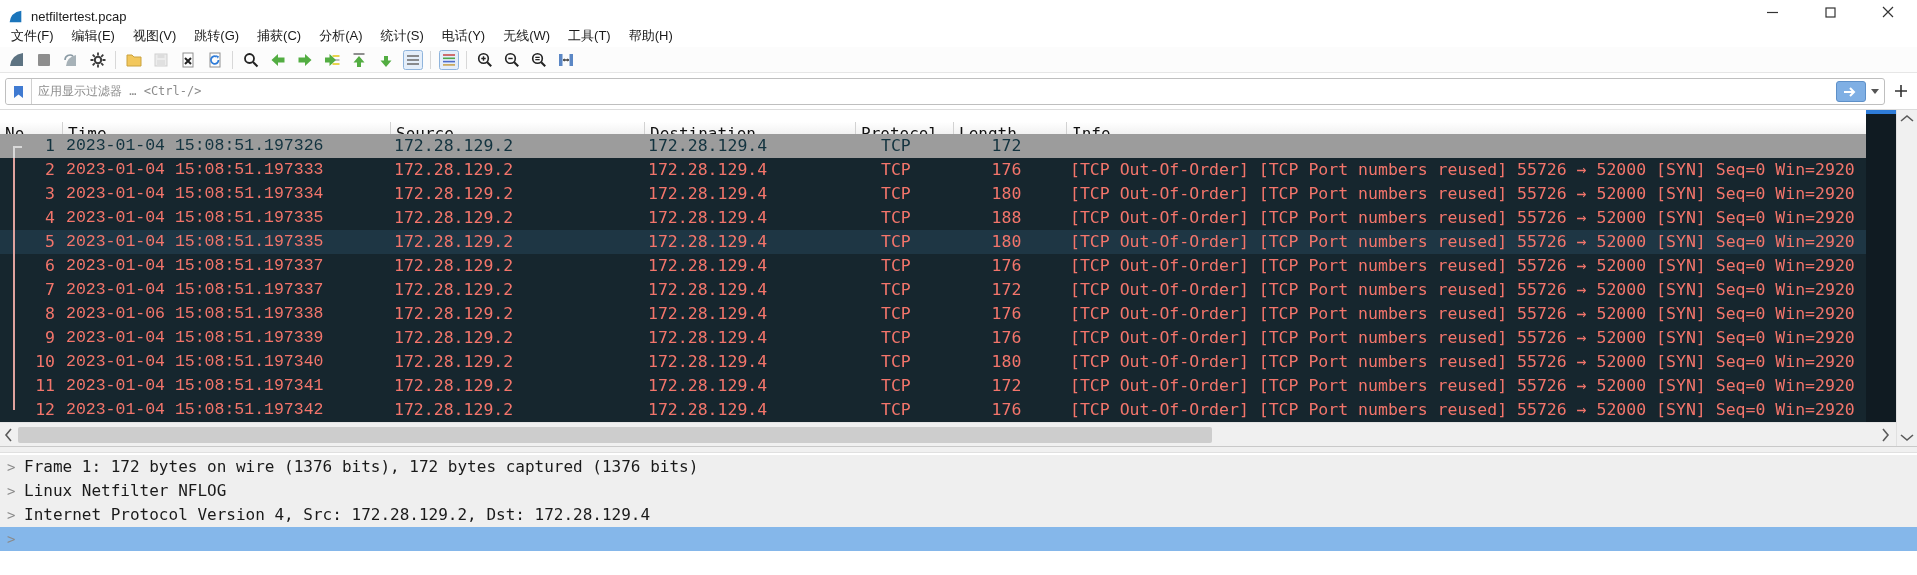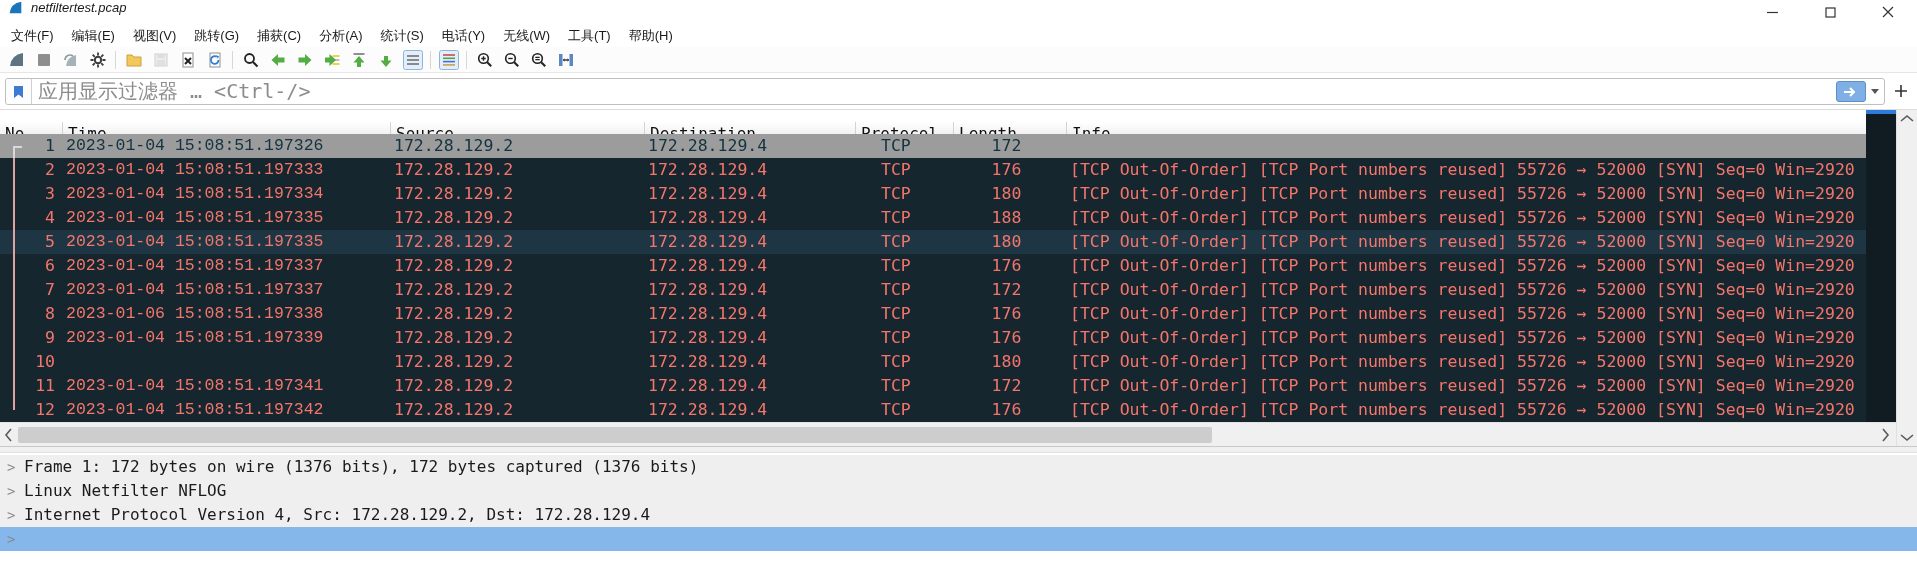--- a/index.html
+++ b/index.html
@@ -3,21 +3,21 @@
 <meta charset="utf-8">
 <style>
   * { margin:0; padding:0; box-sizing:border-box; }
   body { background:#fff; }
   .window { position:relative; width:1917px; height:575px; background:#fff; overflow:hidden;
             font-family:"Liberation Sans","DejaVu Sans",sans-serif; color:#1a1a1a; }
   .mono { font-family:"DejaVu Sans Mono",monospace; }
 
   
   .titlebar { position:absolute; top:0; left:0; width:100%; height:24px; background:#ffffff;
-              display:flex; align-items:flex-start; padding-left:8px; font-size:13px;font-style:italic; }
+              display:flex; align-items:flex-end; padding-left:8px; font-size:13px; }
   .titlebar .title { margin-left:8px; }
   .win-controls { position:absolute; right:0; top:0; height:24px; display:flex; }
   .win-btn { width:58px; height:24px; display:flex; align-items:center; justify-content:center; }
 
   
   .menubar { position:absolute; top:24px; left:0; width:100%; height:23px; background:#ffffff;
              display:flex; align-items:center; padding-left:2px; font-size:13px; }
   .menu-item { padding:3px 9px; }
 
   
@@ -25,21 +25,21 @@
              border-bottom:1px solid #e6e6e6; display:flex; align-items:center; padding-left:3px; }
   .tbi { width:27px; height:24px; display:flex; align-items:center; justify-content:center; }
   .tsep { width:1px; height:18px; background:#d8d8d8; margin:0 4px; }
 
   
   .filterbar { position:absolute; top:73px; left:0; width:100%; height:36px; background:#ffffff; }
   .filter-input { position:absolute; left:5px; top:5px; right:32px; height:27px; background:#fff;
                   border:1px solid #bfbfbf; border-radius:3px; display:flex; align-items:center; }
   .bookmark-box { width:26px; height:25px; border-right:1px solid #d0d0d0; display:flex; align-items:center;
                   justify-content:center; background:#fdfdfd; border-radius:3px 0 0 3px; }
-  .filter-ph { margin-left:6px; font-size:20px; color:#8c8c8c; }
+  .filter-ph { margin-left:6px; font-size:12px; color:#8c8c8c; }
   .filter-right { margin-left:auto; display:flex; align-items:center; }
   .apply-btn { width:30px; height:21px; background:#7fafe4; border:1px solid #5e90c8; border-radius:3px;
                display:flex; align-items:center; justify-content:center; }
   .caret-btn { width:18px; height:21px; display:flex; align-items:center; justify-content:center; }
   .caret { width:0; height:0; border-left:4px solid transparent; border-right:4px solid transparent;
            border-top:5px solid #555; }
   .plus-btn { position:absolute; right:6px; top:8px; width:20px; height:20px; display:flex;
               align-items:center; justify-content:center; }
 
   
@@ -384,20 +384,21 @@
     <div class="pc c-no">9</div>
     <div class="pc c-time">2023-01-04 15:08:51.197339</div>
     <div class="pc c-src">172.28.129.2</div>
     <div class="pc c-dst">172.28.129.4</div>
     <div class="pc c-proto">TCP</div>
     <div class="pc c-len">176</div>
     <div class="pc c-info">[TCP Out-Of-Order] [TCP Port numbers reused] 55726 → 52000 [SYN] Seq=0 Win=2920</div>
   </div>
         <div class="prow">
     <div class="pc c-no">10</div>
+    <div class="pc c-time">2023-01-04 15:08:51.197340</div>
     <div class="pc c-src">172.28.129.2</div>
     <div class="pc c-dst">172.28.129.4</div>
     <div class="pc c-proto">TCP</div>
     <div class="pc c-len">180</div>
     <div class="pc c-info">[TCP Out-Of-Order] [TCP Port numbers reused] 55726 → 52000 [SYN] Seq=0 Win=2920</div>
   </div>
         <div class="prow">
     <div class="pc c-no">11</div>
     <div class="pc c-time">2023-01-04 15:08:51.197341</div>
     <div class="pc c-src">172.28.129.2</div>

